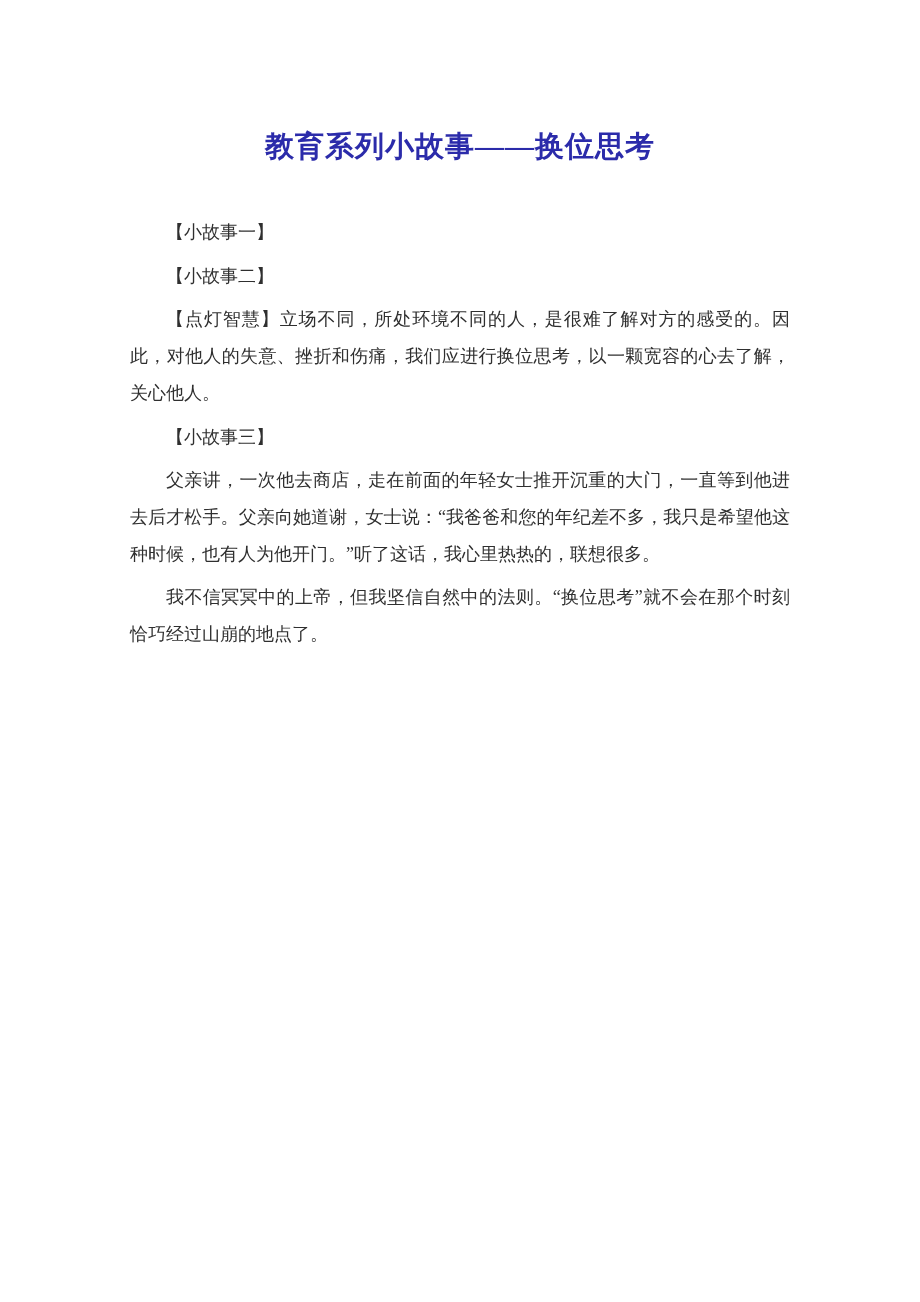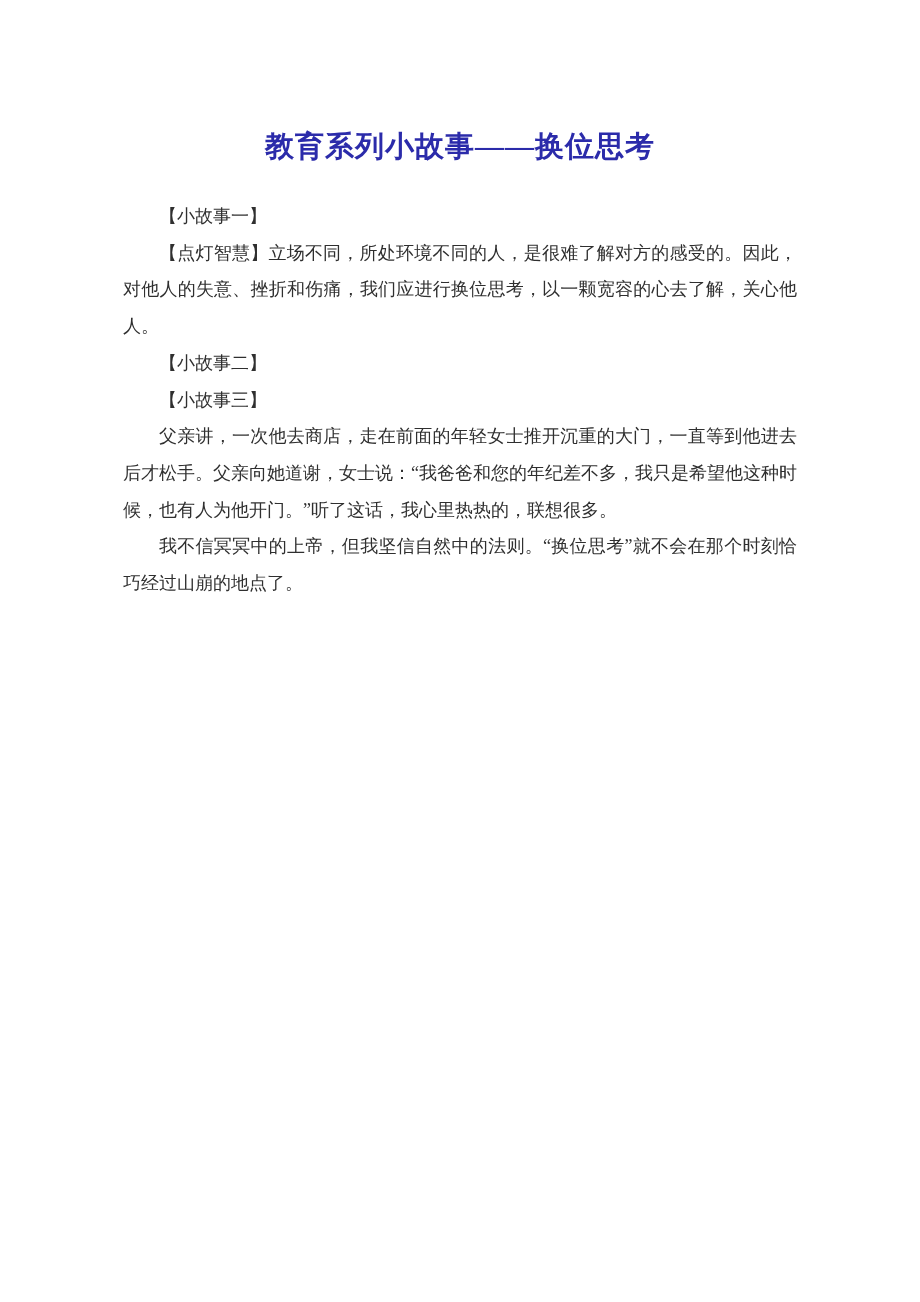--- a/index.html
+++ b/index.html
@@ -23,42 +23,42 @@
     overflow: hidden;
   }
   .doc-title {
     font-family: "Liberation Serif", "DejaVu Serif", serif;
     font-weight: bold;
     font-size: 29px;
     line-height: 40px;
     letter-spacing: 1px;
     color: var(--title_accent);
     text-align: center;
-    margin: 0 0 32px 0;
+    margin: 0 0 48px 0;
   }
   .doc-body {
     font-family: "Liberation Serif", "DejaVu Serif", serif;
     font-size: 18px;
     color: var(--body_text);
     line-height: 36.7px;
   }
   .para {
-    margin: 0;
+    margin: 7px;
     text-indent: 2em;
     text-align: justify;
     word-break: break-all;
   }
 </style>
 </head>
 <body>
 
 <div class="page">
   <h1 class="doc-title">教育系列小故事——换位思考</h1>
 
   <div class="doc-body">
     <p class="para">【小故事一】</p>
+    <p class="para">【小故事二】</p>
     <p class="para">【点灯智慧】立场不同，所处环境不同的人，是很难了解对方的感受的。因此，对他人的失意、挫折和伤痛，我们应进行换位思考，以一颗宽容的心去了解，关心他人。</p>
-    <p class="para">【小故事二】</p>
     <p class="para">【小故事三】</p>
     <p class="para">父亲讲，一次他去商店，走在前面的年轻女士推开沉重的大门，一直等到他进去后才松手。父亲向她道谢，女士说：“我爸爸和您的年纪差不多，我只是希望他这种时候，也有人为他开门。”听了这话，我心里热热的，联想很多。</p>
     <p class="para">我不信冥冥中的上帝，但我坚信自然中的法则。“换位思考”就不会在那个时刻恰巧经过山崩的地点了。</p>
   </div>
 </div>
 
 </body></html>

